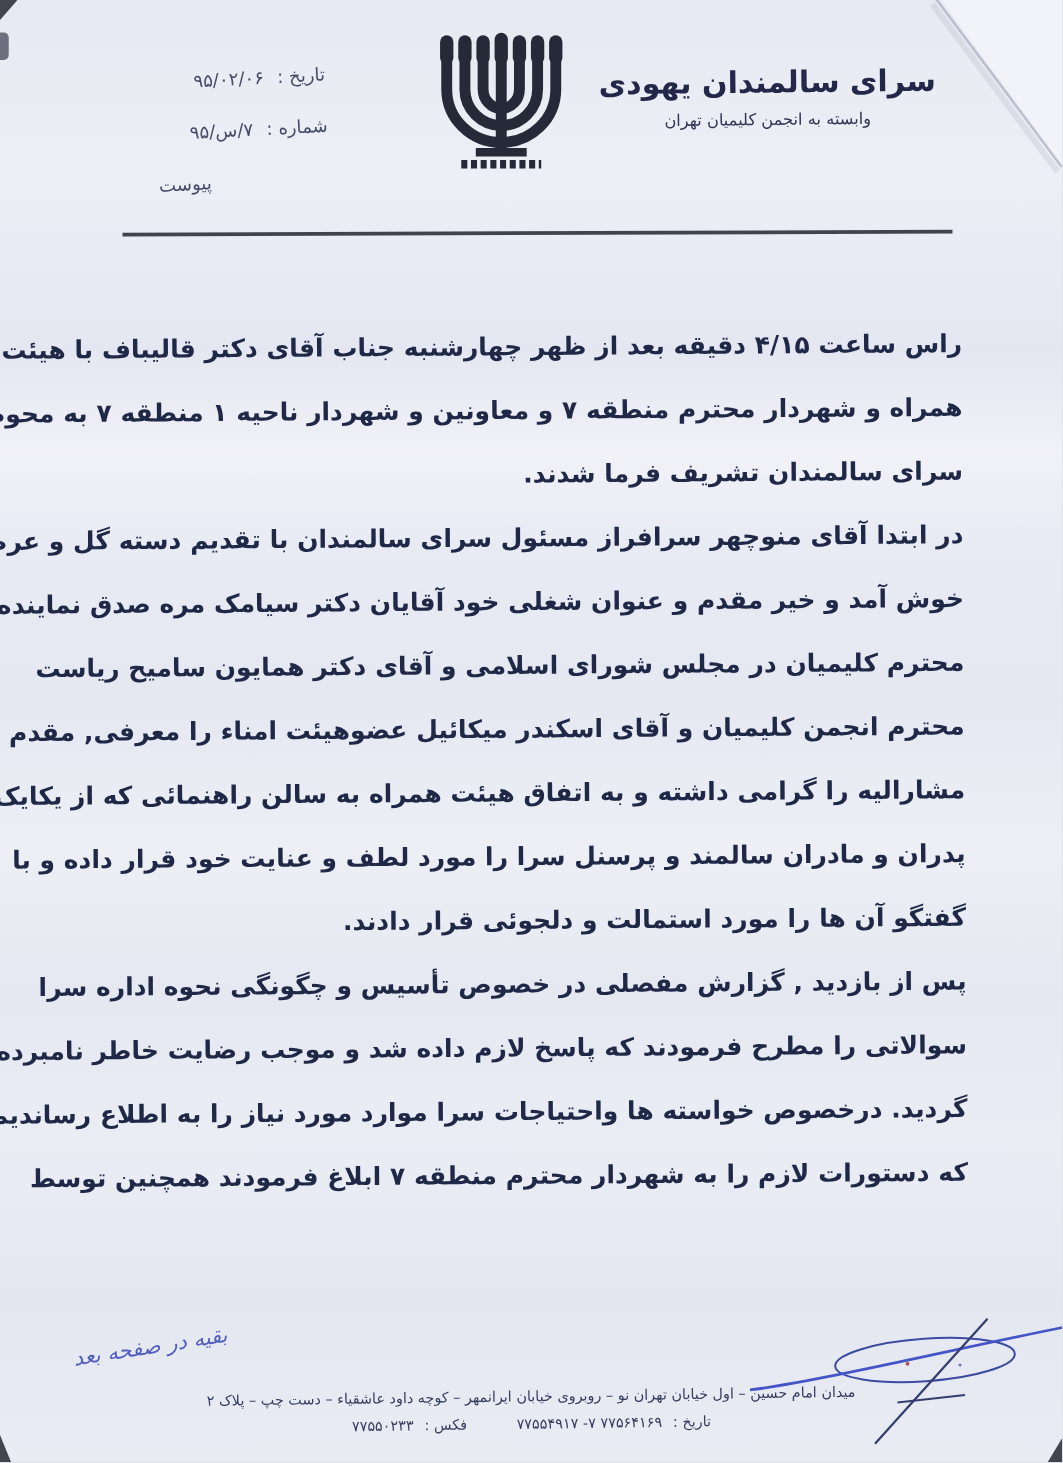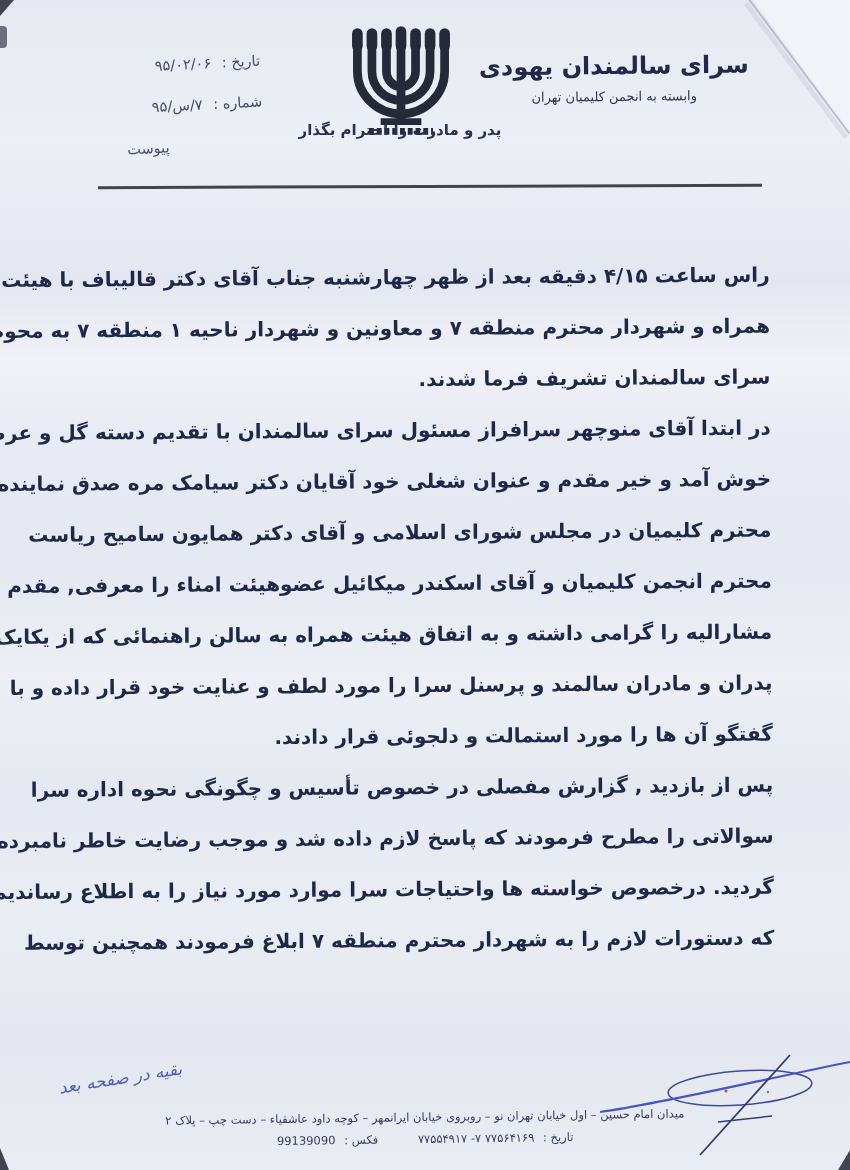--- a/index.html
+++ b/index.html
@@ -88,21 +88,20 @@
           <path d="M65,18 V100"></path>
         </g>
 
         <g stroke-width="7">
           <path d="M44,102 H86"></path>
           <path d="M32,112 H98" stroke-dasharray="5 3"></path>
         </g>
       </g>
     </svg>
   </div>
-  <div class="motto">پدر و مادرت را احترام بگذار</div>
 
   <div class="meta-block">
     <div class="meta-line">
       <span>تاریخ :</span>
       <span class="v">۹۵/۰۲/۰۶</span>
     </div>
     <div class="meta-line">
       <span>شماره :</span>
       <span class="v">۷/س/۹۵</span>
     </div>
@@ -143,18 +142,18 @@
 
   <div class="footer">
     <div class="address">میدان امام حسین – اول خیابان تهران نو – روبروی خیابان ایرانمهر – کوچه داود عاشقیاء – دست چپ – پلاک ۲</div>
     <div class="contact">
       <span class="grp">
         <span>تاریخ :</span>
         <span class="num">۷۷۵۵۴۹۱۷ -۷ ۷۷۵۶۴۱۶۹</span>
       </span>
       <span class="grp">
         <span>فکس :</span>
-        <span class="num">99139090</span>
+        <span class="num">۷۷۵۵۰۲۳۳</span>
       </span>
     </div>
   </div>
 
 </div>
 
 </body></html>

